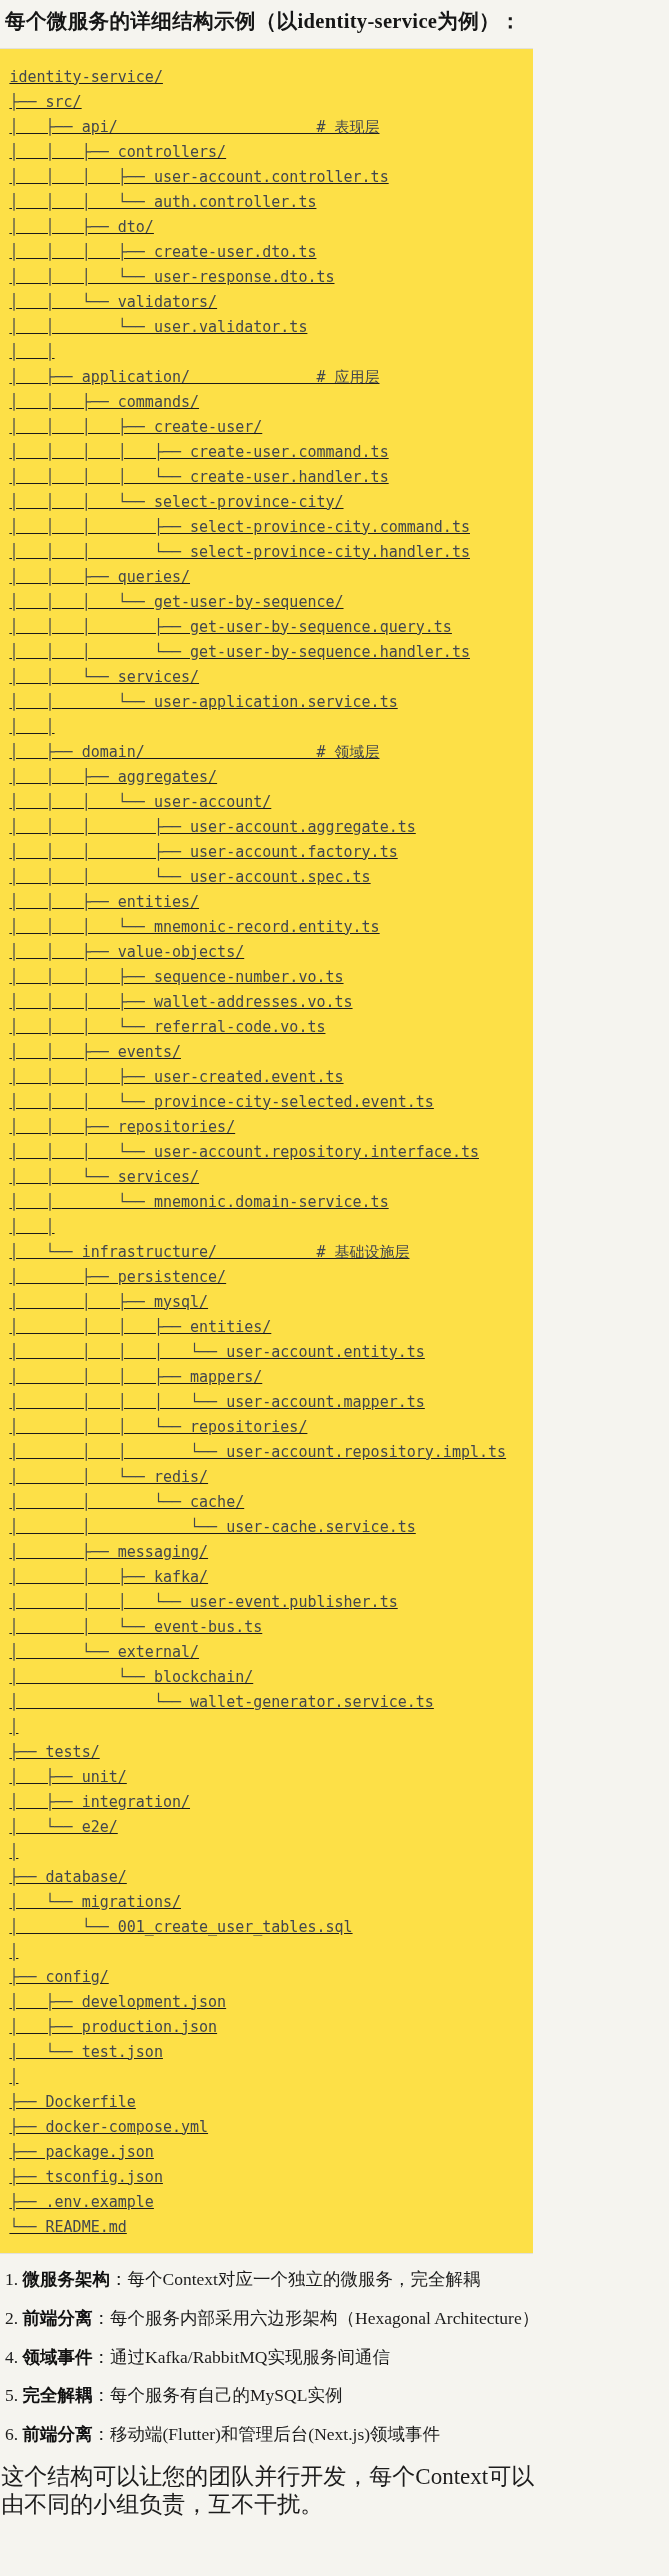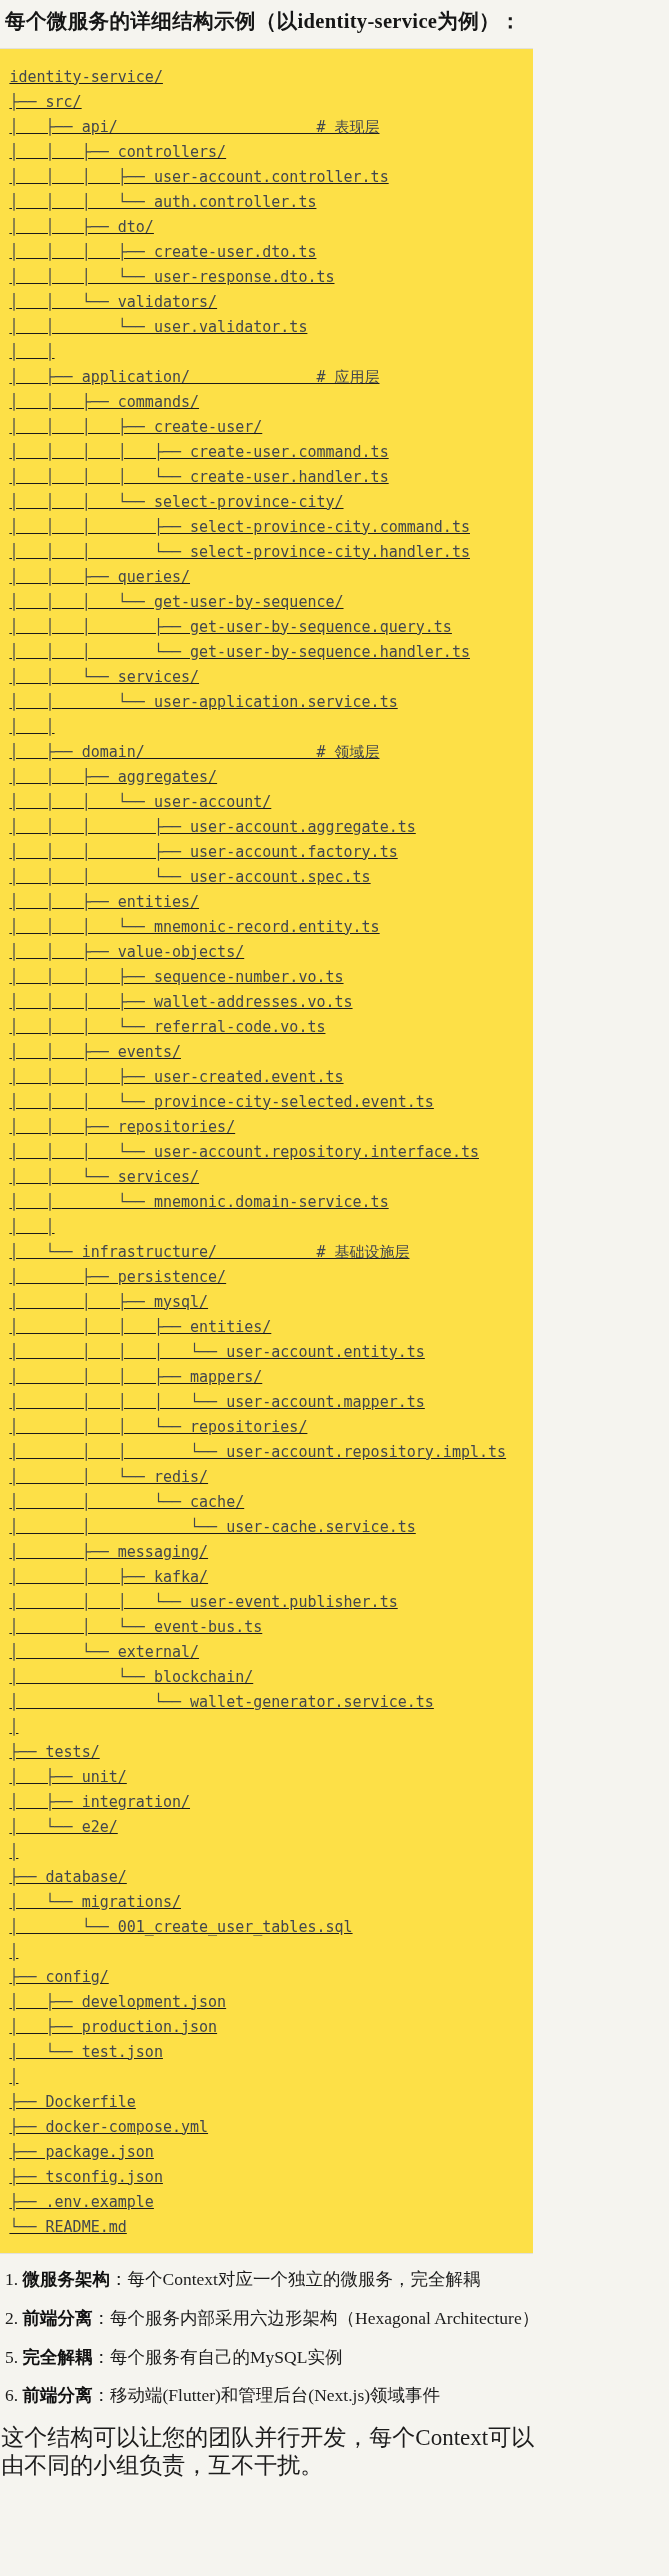--- a/index.html
+++ b/index.html
@@ -171,20 +171,23 @@
 
 
   <ol class="notes-list">
     <li class="note-item">
       <span class="note-num">1.</span><span class="note-term">微服务架构</span><span class="note-desc">：每个Context对应一个独立的微服务，完全解耦</span>
     </li>
     <li class="note-item">
       <span class="note-num">2.</span><span class="note-term">前端分离</span><span class="note-desc">：每个服务内部采用六边形架构（Hexagonal Architecture）</span>
     </li>
     <li class="note-item">
+      <span class="note-num">4.</span><span class="note-term">领域事件</span><span class="note-desc">：通过Kafka/RabbitMQ实现服务间通信</span>
+    </li>
+    <li class="note-item">
       <span class="note-num">5.</span><span class="note-term">完全解耦</span><span class="note-desc">：每个服务有自己的MySQL实例</span>
     </li>
     <li class="note-item">
       <span class="note-num">6.</span><span class="note-term">前端分离</span><span class="note-desc">：移动端(Flutter)和管理后台(Next.js)领域事件</span>
     </li>
   </ol>
 
   <p class="notes-footer">这个结构可以让您的团队并行开发，每个Context可以由不同的小组负责，互不干扰。</p>
 
 </div>

